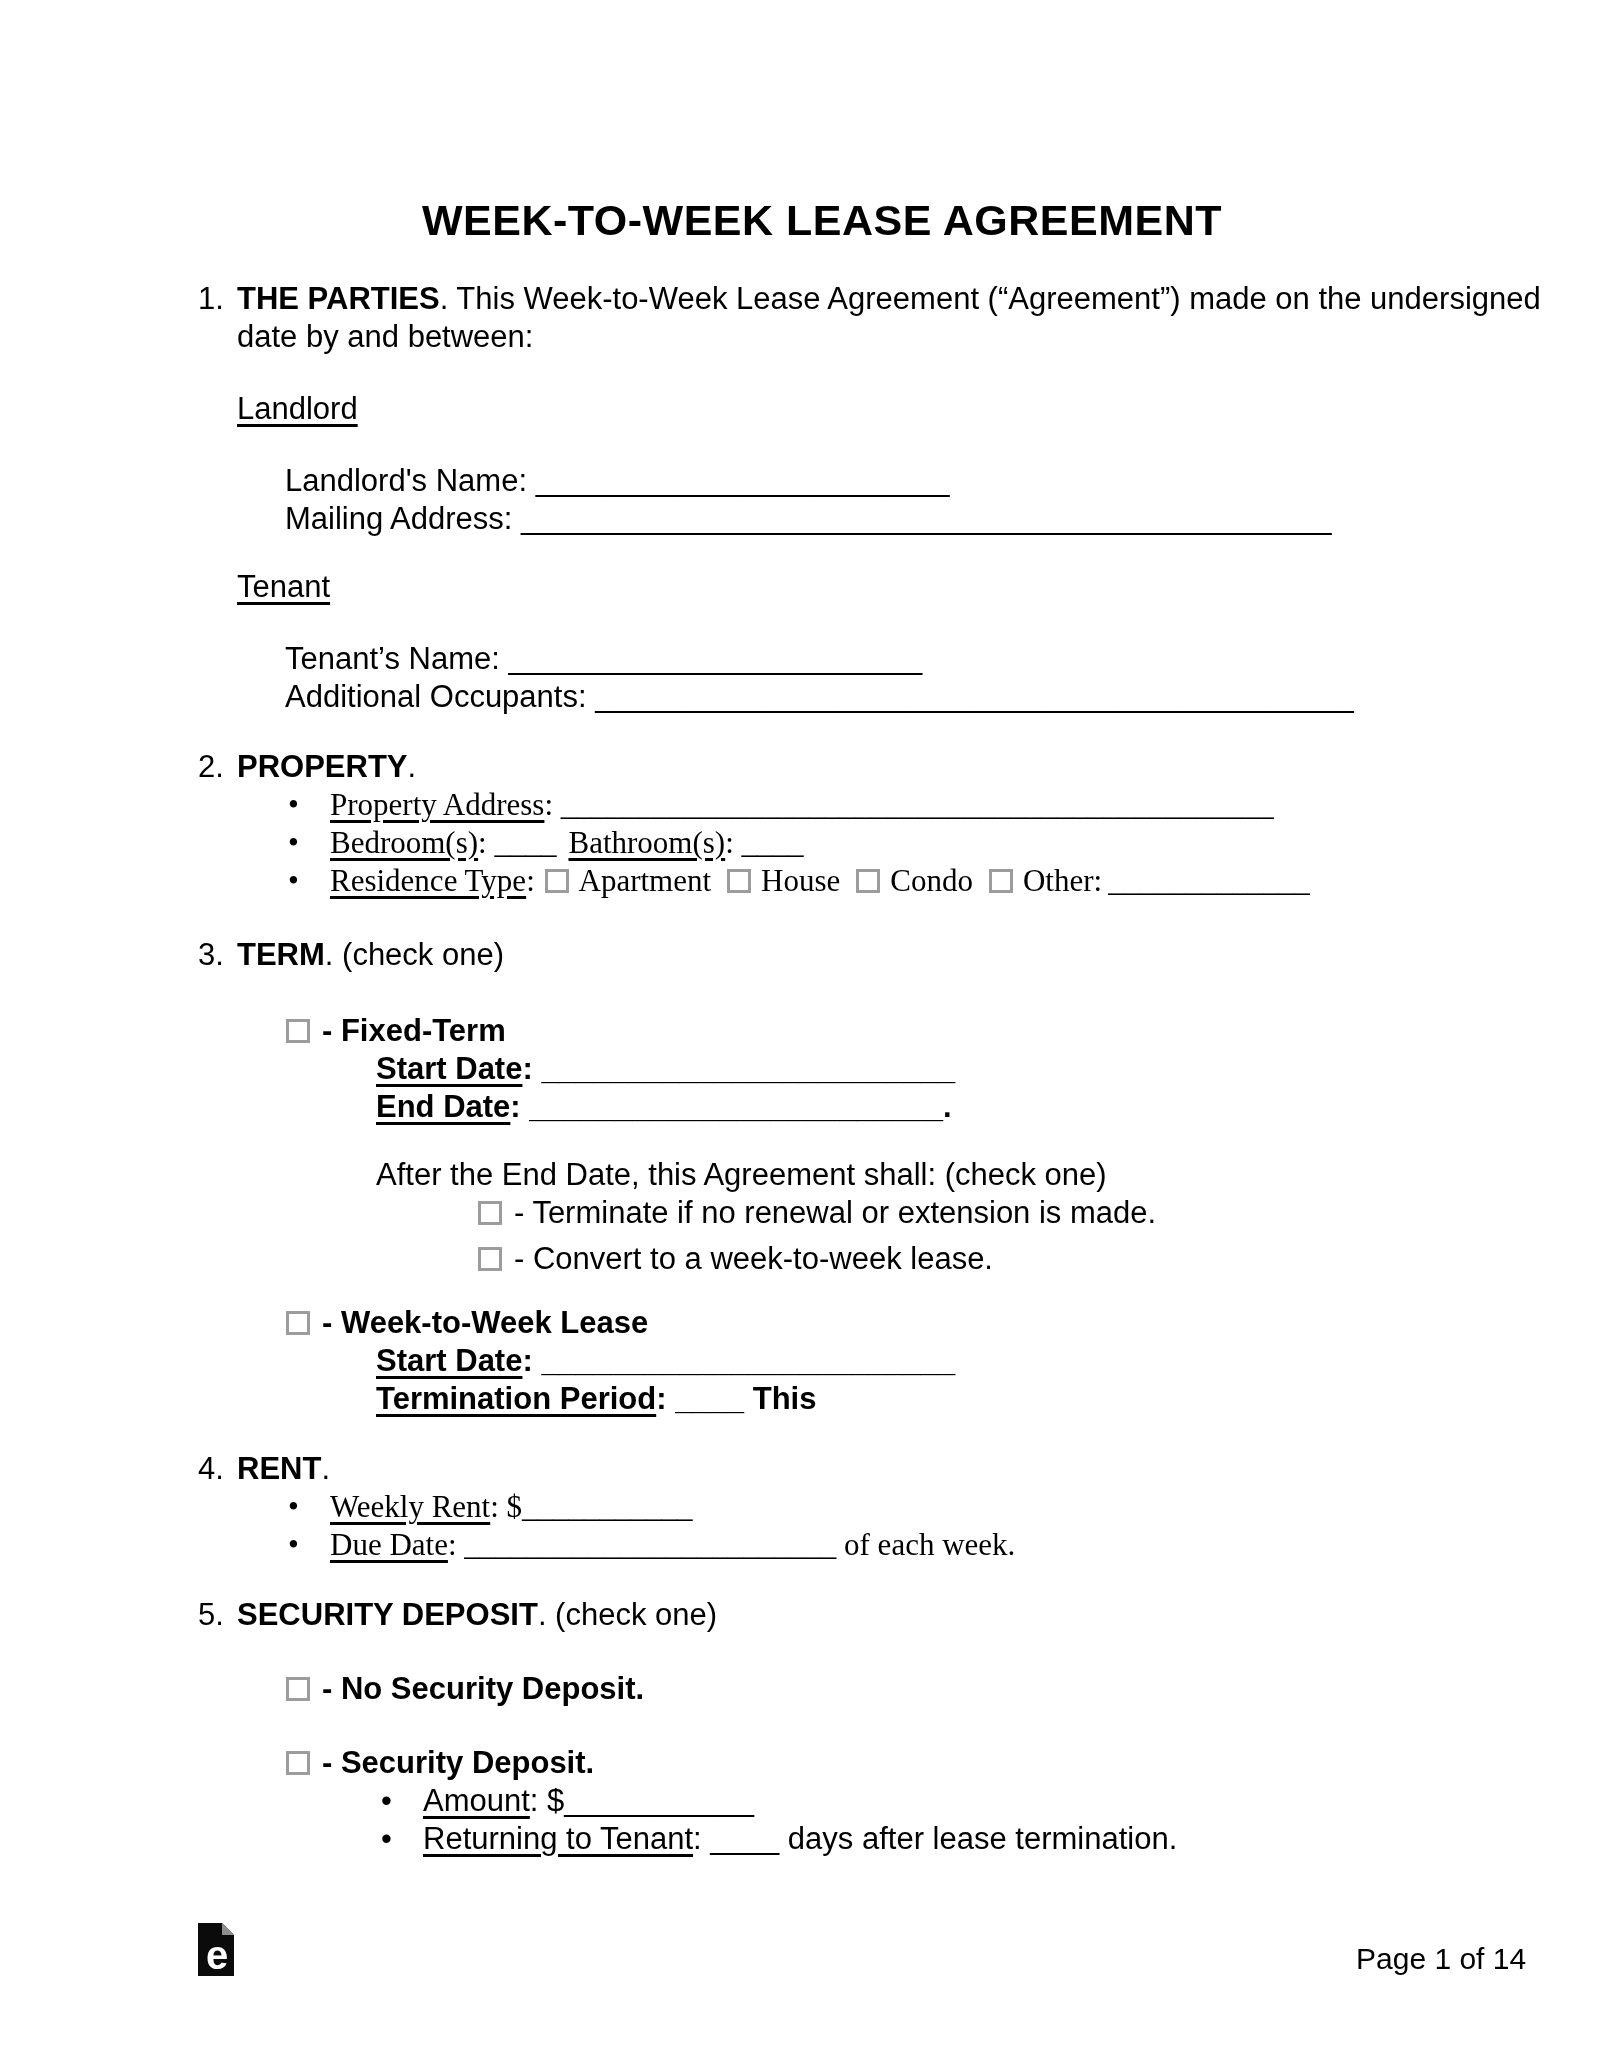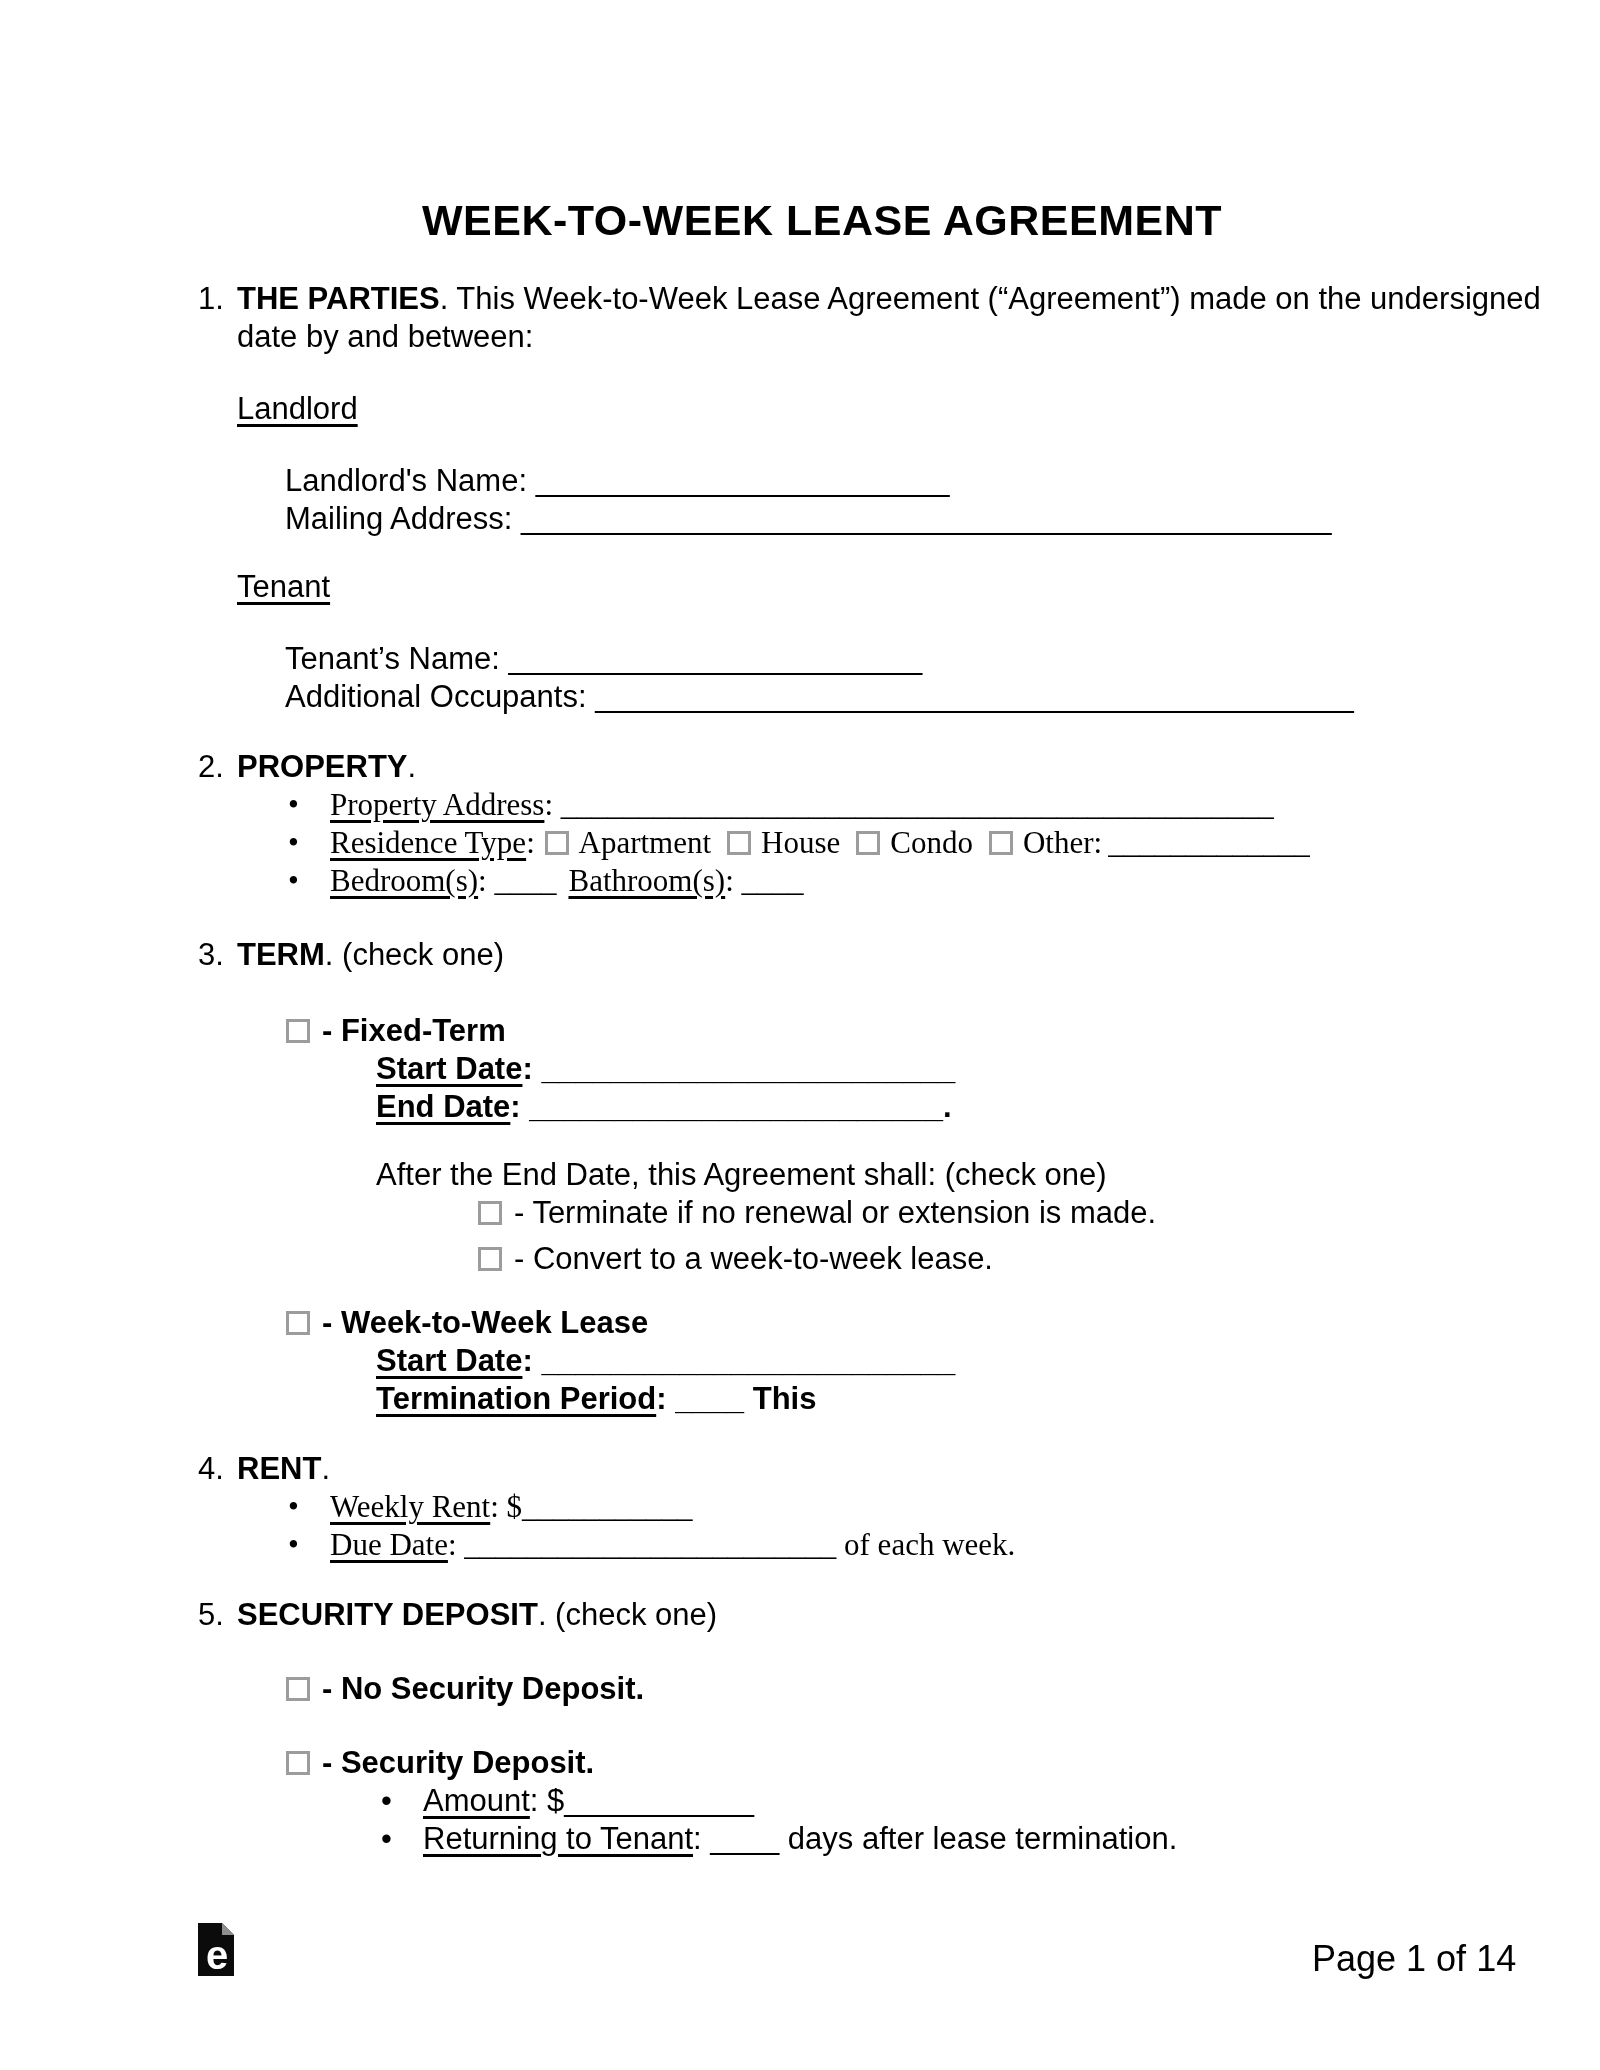--- a/index.html
+++ b/index.html
@@ -50,21 +50,21 @@
     vertical-align:-2px;
     margin-right:12px;
   }
   .res-cb{margin:0 10px 0 16px;}
   .res-cb.first{margin-left:2px;}
   .ul{text-decoration:underline;text-decoration-thickness:2.5px;text-underline-offset:5px;}
   .gap6{margin-left:6px;}
   .gap12{margin-left:12px;}
   
   .logo{position:absolute;left:198px;top:1923px;}
-  .pagenum{position:absolute;left:1312px;top:1942px;font-size:36px;line-height:34px;}
+  .pagenum{position:absolute;left:1356px;top:1942px;font-size:30px;line-height:34px;}
 </style>
 </head>
 <body>
 
 <div class="page">
 
   <h1 class="title">WEEK-TO-WEEK LEASE AGREEMENT</h1>
 
   <div class="li" style="margin-top:36px">
     <span class="num">1.</span>
@@ -85,23 +85,23 @@
     <p><span>Additional Occupants</span><span>: </span><span class="blank">____________________________________________</span></p>
   </div>
 
   <div class="li" style="margin-top:32px">
     <span class="num">2.</span>
     <p><b>PROPERTY</b><span>.</span></p>
   </div>
 
   <p class="bullet"><span class="ul">Property Address</span><span>: </span><span class="blank">______________________________________________</span></p>
 
+  <p class="bullet"><span class="ul">Bedroom(s)</span><span>: </span><span class="blank">____</span><span class="ul gap12">Bathroom(s)</span><span>: </span><span class="blank">____</span></p>
+
   <p class="bullet"><span class="ul">Residence Type</span><span>: </span><span class="cb res-cb first"></span><span>Apartment</span><span class="cb res-cb"></span><span>House</span><span class="cb res-cb"></span><span>Condo</span><span class="cb res-cb"></span><span>Other:</span><span class="blank gap6">_____________</span></p>
-
-  <p class="bullet"><span class="ul">Bedroom(s)</span><span>: </span><span class="blank">____</span><span class="ul gap12">Bathroom(s)</span><span>: </span><span class="blank">____</span></p>
 
   <div class="li" style="margin-top:36px">
     <span class="num">3.</span>
     <p><b>TERM</b><span>. (check one)</span></p>
   </div>
 
   <p class="cbline" style="margin-top:38px"><span class="cb"></span><b>- Fixed-Term</b></p>
 
   <div class="dates">
     <p><span class="ul">Start Date</span><span>: </span><span class="blank">________________________</span></p>

